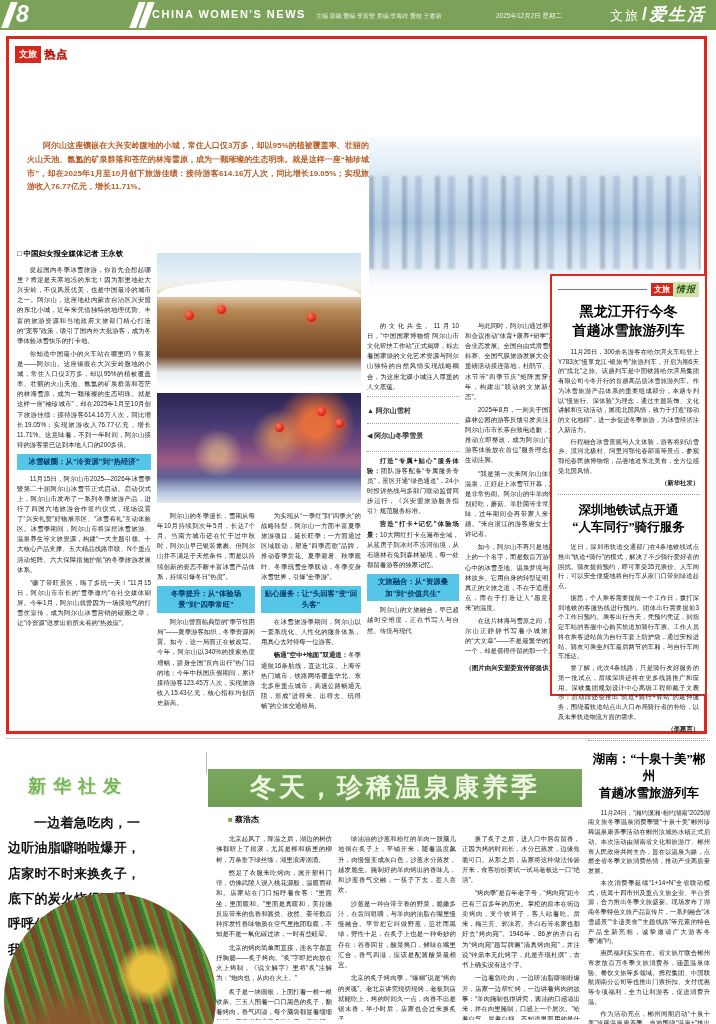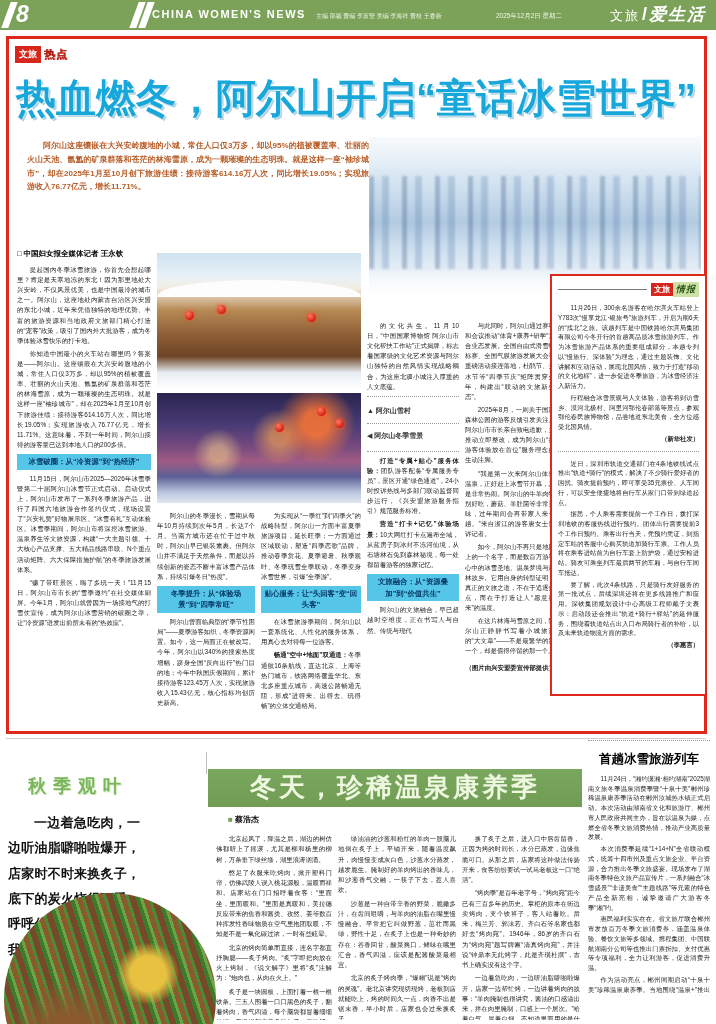--- a/index.html
+++ b/index.html
@@ -100,21 +100,20 @@
   <div class="sectag">
     <span class="a">文旅</span><span class="sl">/</span><span class="b">爱生活</span>
   </div>
 </div>
 
 <div class="abs redbox">
   <div class="abs fbadge">
     <span class="r">文旅</span>
     <span class="h">热点</span>
   </div>
-  <div class="abs headline">热血燃冬，阿尔山开启“童话冰雪世界”</div>
   <div class="abs lead">阿尔山这座镶嵌在大兴安岭腹地的小城，常住人口仅3万多，却以95%的植被覆盖率、壮丽的火山天池、氤氲的矿泉群落和苍茫的林海雪原，成为一颗璀璨的生态明珠。就是这样一座“袖珍城市”，却在2025年1月至10月创下旅游佳绩：接待游客614.16万人次，同比增长19.05%；实现旅游收入76.77亿元，增长11.71%。</div>
 
   <div class="ph photo-winter">
     <div class="trees"></div>
     <div class="snow"></div>
     <div class="person"></div>
   </div>
 
   <div class="abs byline">□ 中国妇女报全媒体记者 王永钦</div>
 
@@ -175,38 +174,46 @@
     <p class="credit">（图片由兴安盟委宣传部提供）</p>
   </div>
 </div>
 
 <div class="abs sidebox">
   <div class="sb-head">
     <div class="line"></div>
     <span class="r">文旅</span>
     <span class="g">情报</span>
   </div>
+  <div class="sb-title" style="font-size:14px;">
+    <div>黑龙江开行今冬</div>
+    <div>首趟冰雪旅游列车</div>
+  </div>
   <div class="sb-body">
     <p>11月26日，300余名游客在哈尔滨火车站登上Y783次“慢享龙江·银旅号”旅游列车，开启为期6天的“找北”之旅。该趟列车是中国铁路哈尔滨局集团有限公司今冬开行的首趟高品质冰雪旅游列车。作为冰雪旅游产品体系的重要组成部分，本趟专列以“慢旅行、深体验”为理念，通过主题装饰、文化讲解和互动活动，展现北国风情，致力于打造“移动的文化地标”，进一步促进冬季旅游，为冰雪经济注入新活力。</p>
     <p>行程融合冰雪景观与人文体验，游客将到访雪乡、漠河北极村、阿里河鄂伦春部落等景点，参观鄂伦春民族博物馆，品尝地道东北美食，全方位感受北国风情。</p>
     <p class="sig">（新华社发）</p>
   </div>
   <div class="dotline"></div>
+  <div class="sb-title" style="font-size:12.5px;">
+    <div>深圳地铁试点开通</div>
+    <div>“人车同行”骑行服务</div>
+  </div>
   <div class="sb-body">
     <p>近日，深圳市轨道交通部门在4条地铁线试点推出“轨道+骑行”的模式，解决了不少骑行爱好者的困扰。骑友提前预约，即可享受35元票价、人车同行，可以安全便捷地将自行车从家门口带到绿道起点。</p>
     <p>据悉，个人乘客需要提前一个工作日，拨打深圳地铁的客服热线进行预约。团体出行需要提前3个工作日预约。乘客出行当天，凭预约凭证，到指定车站的客服中心购买轨道加骑行车票。工作人员将在乘客进站前为自行车套上防护袋，通过安检进站。骑友可乘坐列车最后两节的车厢，与自行车同车抵达。</p>
     <p>要了解，此次4条线路，只是骑行友好服务的第一批试点，后续深圳还将在更多线路推广和应用。深铁集团规划设计中心高级工程师戴子文表示：启动段还会推出“轨道+骑行+驿站”的延伸服务，围绕着轨道站点出入口布局骑行者的补给，以及未来轨道物流方面的需求。</p>
     <p class="sig">（李惠言）</p>
   </div>
 </div>
 
 <div class="abs secline"></div>
 <div class="abs tick"></div>
 
-<div class="abs foodbadge">秋季观叶</div>
+<div class="abs foodbadge">新华社发</div>
 <div class="abs quote">一边着急吃肉，一边听油脂噼啪啦爆开，店家时不时来换炙子，底下的炭火烧得可爱，呼呼作响，仿佛在庆祝我们两个潮汕人终于吃到了此等美味。</div>
 <div class="abs foodcircle"></div>
 
 <div class="abs band">冬天，珍稀温泉康养季</div>
 <div class="abs author">
   <span class="sq">■</span><span> 蔡浩杰</span>
 </div>
 
 <div class="abs foodcol" style="left:216px;top:834px;width:116px;height:186px;overflow:hidden;">
   <p>北京起风了，降温之后，湖边的树仿佛都听上了摇滚，尤其是柳和杨里的柳树，万条垂下绿丝绦，湖里浪涛汹涌。</p>
@@ -221,20 +228,21 @@
   <p>北京的炙子烤肉季，“爆糊”说是“烤肉的灵魂”。老北京讲究现切现烤，老板到店就能吃上，烤的时间久一点，肉香不出是锯末香，半小时后，店家也会过来换炙子。</p>
 </div>
 <div class="abs foodcol" style="left:462px;top:834px;width:118px;height:186px;overflow:hidden;">
   <p>换了炙子之后，进入口中唇齿留香，正因为烤的时间长，水分已蒸发，边缘焦脆可口。从那之后，店家将这种做法传扬开来，食客纷纷要试一试马老板这一口“绝活”。</p>
   <p>“烤肉季”是百年老字号，“烤肉宛”距今已有三百多年的历史。掌柜的原本在街边卖烤肉，支个铁箅子，客人站着吃。后来，梅兰芳、郭沫若、齐白石等名家也都好去“烤肉宛”。1946年，86岁的齐白石为“烤肉宛”题写牌匾“清真烤肉宛”，并注说“钟鼎本无此烤字，此是齐璜杜撰”，古书上确实没有这个字。</p>
   <p>一边着急吃肉，一边听油脂噼啪啦爆开，店家一边帮忙烤，一边讲着烤肉的故事：“羊肉腌制也很讲究，酱油的口感溢出来，拌在肉里腌制，口感上一个层次。”哈着白气，冒着白烟，不知道里面用的是什么配方，只觉得吃完浑身暖一阵，打个哈欠，整个人都冒着香气。</p>
 </div>
 
 <div class="abs hunan">
   <div class="sb-title">
+    <div>湖南：“十泉十美”郴州</div>
     <div>首趟冰雪旅游列车</div>
   </div>
   <div class="sb-body" style="height:222px;overflow:hidden;">
     <p>11月24日，“湘约潇湘·相约湖南”2025湖南文旅冬季温泉消费季暨“十泉十美”郴州珍稀温泉康养季活动在郴州汝城热水镇正式启动。本次活动由湖南省文化和旅游厅、郴州市人民政府共同主办，旨在以温泉为媒，点燃全省冬季文旅消费热情，推动产业高质量发展。</p>
     <p>本次消费季延续“1+14+N”全省联动模式，统筹十四市州及重点文旅企业、平台资源，合力推出冬季文旅盛宴。现场发布了湖南冬季特色文旅产品宣传片，一系列融合“冰雪盛景”“非遗美食”“主题线路”等元素的特色产品全新亮相，诚挚邀请广大游客冬季“湘”约。</p>
     <p>惠民福利实实在在。省文旅厅联合郴州市发放百万冬季文旅消费券，涵盖温泉体验、餐饮文旅等多领域。携程集团、中国联航湖南分公司等也推出门票折扣、支付优惠等专项福利，全力让利游客，促进消费升温。</p>
     <p>作为活动亮点，郴州同期启动“十泉十美”珍稀温泉康养季。当地围绕“温泉+”推出五条精品线路，并配套发放30万温泉消费券及多项特惠，诚邀“泡”福。</p>
 
   </div>
 </div>

